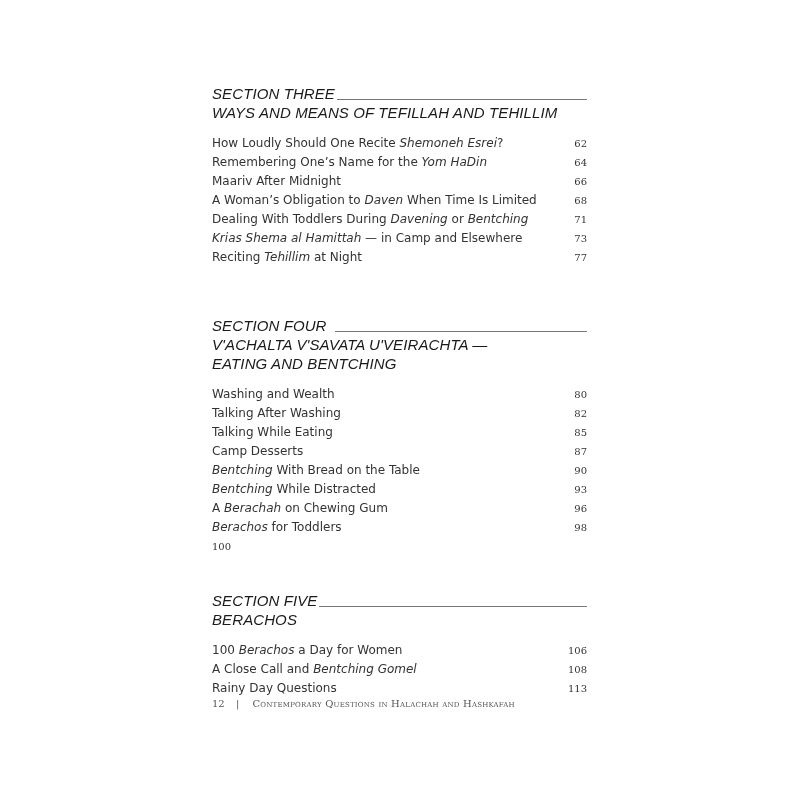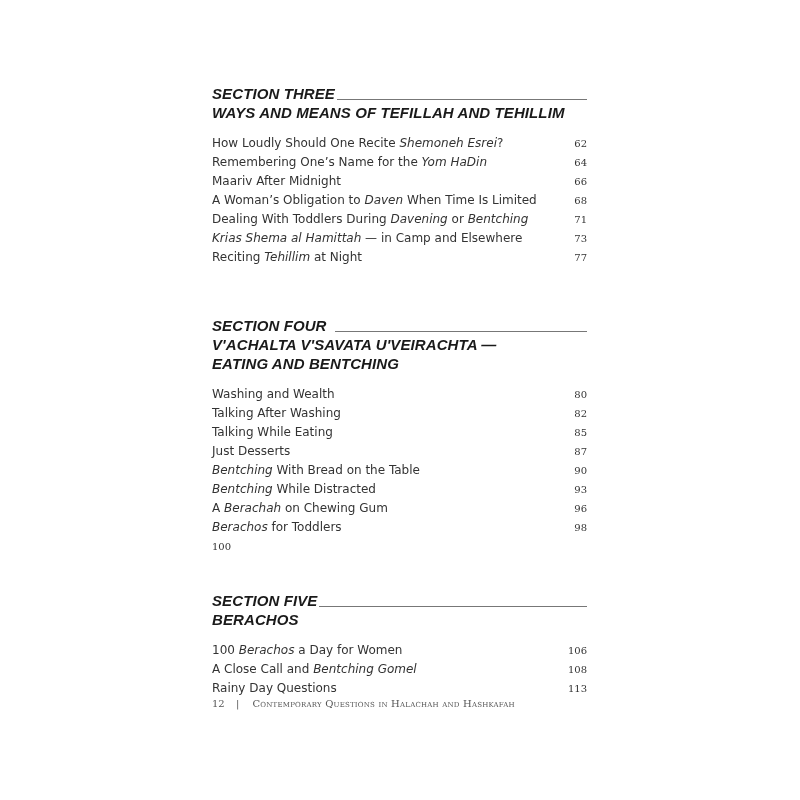--- a/index.html
+++ b/index.html
@@ -3,21 +3,21 @@
 <meta charset="utf-8">
 <style>
   html, body { margin: 0; padding: 0; }
   body {
     width: 800px; height: 800px; background: #ffffff; position: relative;
     overflow: hidden; color: #2a2a2a;
   }
   .page { position: absolute; left: 212px; top: 0; width: 375px; }
   .section { position: absolute; left: 0; width: 375px; }
   .sec-head {
-    font-family: "Liberation Sans", sans-serif; font-weight: bold; font-style: italic;
+    font-family: "Liberation Sans", sans-serif; font-weight: normal; font-style: italic;
     font-size: 15px; color: #1a1a1a; letter-spacing: 0.1px; line-height: 19px;
     text-transform: uppercase;
   }
   .sec-title-row { display: flex; align-items: flex-end; }
   .sec-rule { flex: 1; border-bottom: 1px solid #777; margin-bottom: 3px; margin-left: 2px; }
   .entry {
     display: flex; justify-content: space-between; align-items: flex-start;
     font-family: "DejaVu Sans", sans-serif; font-size: 12px; line-height: 19px; color: #333;
     height: 19px;
   }
@@ -91,21 +91,21 @@
         </div>
         <div class="entry">
           <span class="title"><span>Talking After Washing</span></span>
           <span class="num">82</span>
         </div>
         <div class="entry">
           <span class="title"><span>Talking While Eating</span></span>
           <span class="num">85</span>
         </div>
         <div class="entry">
-          <span class="title"><span>Just Desserts</span></span>
+          <span class="title"><span>Camp Desserts</span></span>
           <span class="num">87</span>
         </div>
         <div class="entry">
           <span class="title"><i>Bentching</i><span> With Bread on the Table</span></span>
           <span class="num">90</span>
         </div>
         <div class="entry">
           <span class="title"><i>Bentching</i><span> While Distracted</span></span>
           <span class="num">93</span>
         </div>

